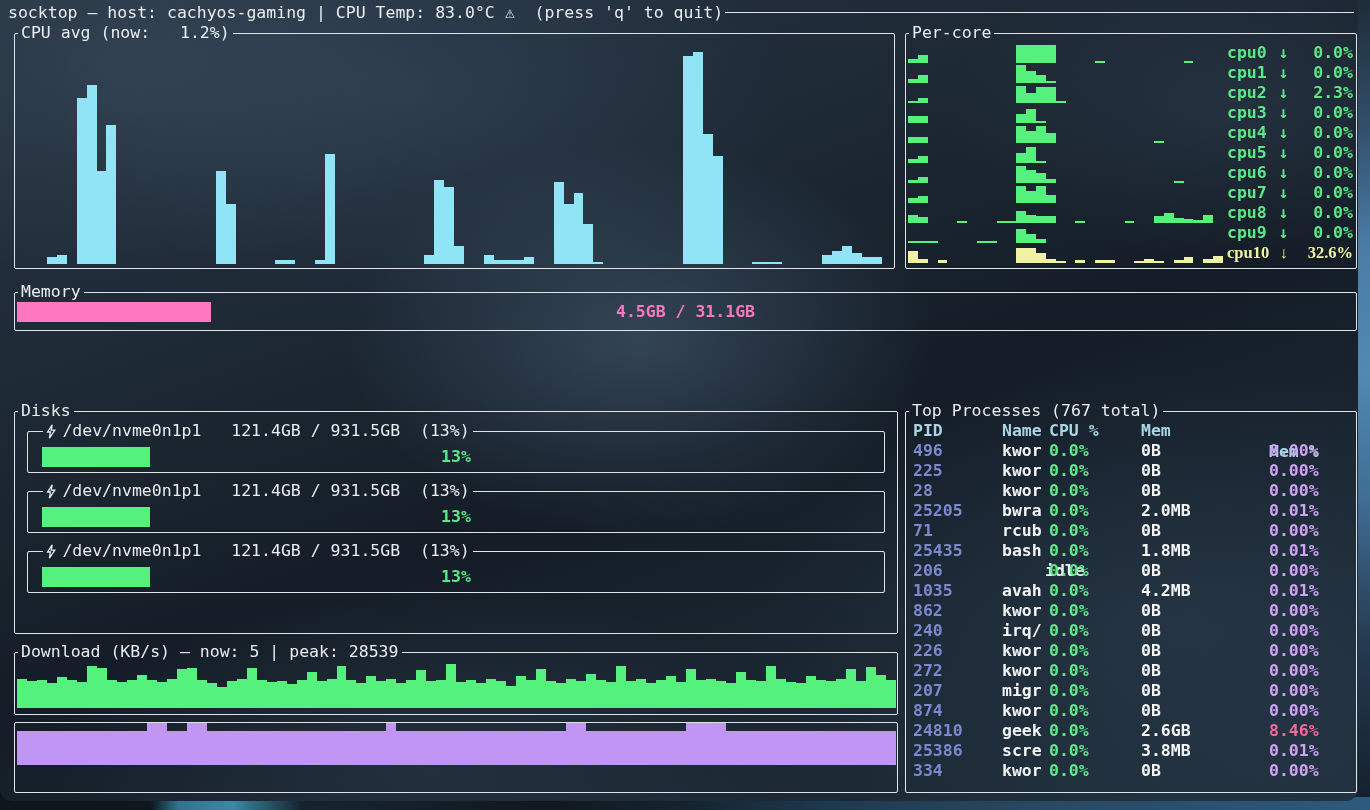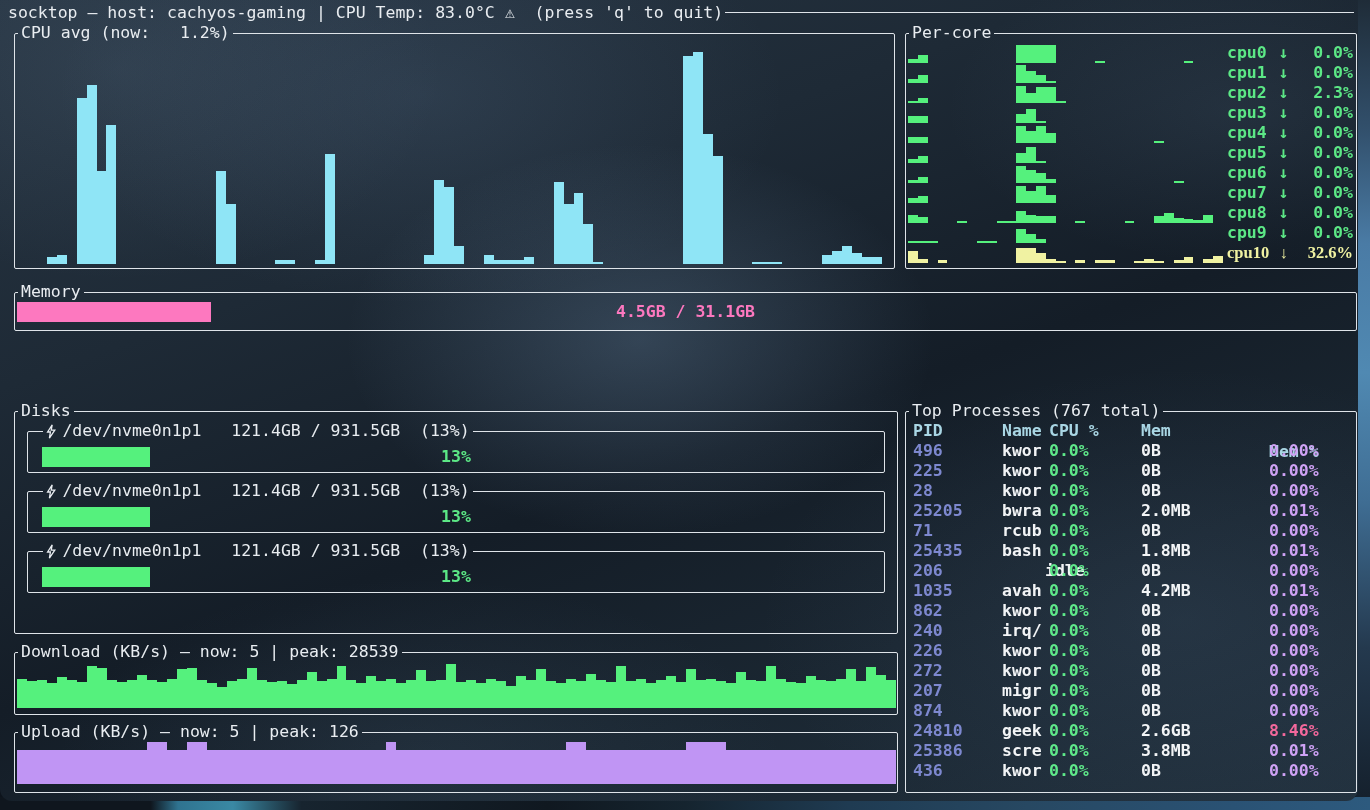--- a/index.html
+++ b/index.html
@@ -633,21 +633,21 @@
         <div class="prow"><span style="color: rgb(125, 136, 207);">206</span><span style="color: rgb(242, 244, 246); margin-left: 43px;">idle</span><span style="color: rgb(95, 233, 138);">0.0%</span><span style="color: rgb(242, 244, 246);">0B</span><span style="color: rgb(207, 162, 245);">0.00%</span></div>
         <div class="prow"><span style="color: rgb(125, 136, 207);">1035</span><span style="color: rgb(242, 244, 246);">avah</span><span style="color: rgb(95, 233, 138);">0.0%</span><span style="color: rgb(242, 244, 246);">4.2MB</span><span style="color: rgb(207, 162, 245);">0.01%</span></div>
         <div class="prow"><span style="color: rgb(125, 136, 207);">862</span><span style="color: rgb(242, 244, 246);">kwor</span><span style="color: rgb(95, 233, 138);">0.0%</span><span style="color: rgb(242, 244, 246);">0B</span><span style="color: rgb(207, 162, 245);">0.00%</span></div>
         <div class="prow"><span style="color: rgb(125, 136, 207);">240</span><span style="color: rgb(242, 244, 246);">irq/</span><span style="color: rgb(95, 233, 138);">0.0%</span><span style="color: rgb(242, 244, 246);">0B</span><span style="color: rgb(207, 162, 245);">0.00%</span></div>
         <div class="prow"><span style="color: rgb(125, 136, 207);">226</span><span style="color: rgb(242, 244, 246);">kwor</span><span style="color: rgb(95, 233, 138);">0.0%</span><span style="color: rgb(242, 244, 246);">0B</span><span style="color: rgb(207, 162, 245);">0.00%</span></div>
         <div class="prow"><span style="color: rgb(125, 136, 207);">272</span><span style="color: rgb(242, 244, 246);">kwor</span><span style="color: rgb(95, 233, 138);">0.0%</span><span style="color: rgb(242, 244, 246);">0B</span><span style="color: rgb(207, 162, 245);">0.00%</span></div>
         <div class="prow"><span style="color: rgb(125, 136, 207);">207</span><span style="color: rgb(242, 244, 246);">migr</span><span style="color: rgb(95, 233, 138);">0.0%</span><span style="color: rgb(242, 244, 246);">0B</span><span style="color: rgb(207, 162, 245);">0.00%</span></div>
         <div class="prow"><span style="color: rgb(125, 136, 207);">874</span><span style="color: rgb(242, 244, 246);">kwor</span><span style="color: rgb(95, 233, 138);">0.0%</span><span style="color: rgb(242, 244, 246);">0B</span><span style="color: rgb(207, 162, 245);">0.00%</span></div>
         <div class="prow"><span style="color: rgb(125, 136, 207);">24810</span><span style="color: rgb(242, 244, 246);">geek</span><span style="color: rgb(95, 233, 138);">0.0%</span><span style="color: rgb(242, 244, 246);">2.6GB</span><span style="color: rgb(244, 104, 156);">8.46%</span></div>
         <div class="prow"><span style="color: rgb(125, 136, 207);">25386</span><span style="color: rgb(242, 244, 246);">scre</span><span style="color: rgb(95, 233, 138);">0.0%</span><span style="color: rgb(242, 244, 246);">3.8MB</span><span style="color: rgb(207, 162, 245);">0.01%</span></div>
-        <div class="prow"><span style="color: rgb(125, 136, 207);">436</span><span style="color: rgb(242, 244, 246);">kwor</span><span style="color: rgb(95, 233, 138);">0.0%</span><span style="color: rgb(242, 244, 246);">0B</span><span style="color: rgb(207, 162, 245);">0.00%</span></div>
+        <div class="prow"><span style="color: rgb(125, 136, 207);">334</span><span style="color: rgb(242, 244, 246);">kwor</span><span style="color: rgb(95, 233, 138);">0.0%</span><span style="color: rgb(242, 244, 246);">0B</span><span style="color: rgb(207, 162, 245);">0.00%</span></div>
       </div>
   </fieldset>
 
   <fieldset class="panel dl-panel">
     <legend>Download (KB/s) — now: 5 | peak: 28539</legend>
     <div class="chart dl-chart" id="dl-chart">
         <i style="height: 62%; background: rgb(85, 241, 125);"></i>
         <i style="height: 58%; background: rgb(85, 241, 125);"></i>
         <i style="height: 60%; background: rgb(85, 241, 125);"></i>
         <i style="height: 55%; background: rgb(85, 241, 125);"></i>
@@ -732,21 +732,20 @@
         <i style="height: 62%; background: rgb(85, 241, 125);"></i>
         <i style="height: 85%; background: rgb(85, 241, 125);"></i>
         <i style="height: 58%; background: rgb(85, 241, 125);"></i>
         <i style="height: 90%; background: rgb(85, 241, 125);"></i>
         <i style="height: 72%; background: rgb(85, 241, 125);"></i>
         <i style="height: 60%; background: rgb(85, 241, 125);"></i>
       </div>
   </fieldset>
 
   <fieldset class="panel ul-panel">
-    <legend>Upload (KB/s) — now: 5 | peak: 126</legend>
     <div class="chart ul-chart" id="ul-chart">
         <i style="height: 80%; background: rgb(192, 149, 244);"></i>
         <i style="height: 80%; background: rgb(192, 149, 244);"></i>
         <i style="height: 80%; background: rgb(192, 149, 244);"></i>
         <i style="height: 80%; background: rgb(192, 149, 244);"></i>
         <i style="height: 80%; background: rgb(192, 149, 244);"></i>
         <i style="height: 80%; background: rgb(192, 149, 244);"></i>
         <i style="height: 80%; background: rgb(192, 149, 244);"></i>
         <i style="height: 80%; background: rgb(192, 149, 244);"></i>
         <i style="height: 80%; background: rgb(192, 149, 244);"></i>

